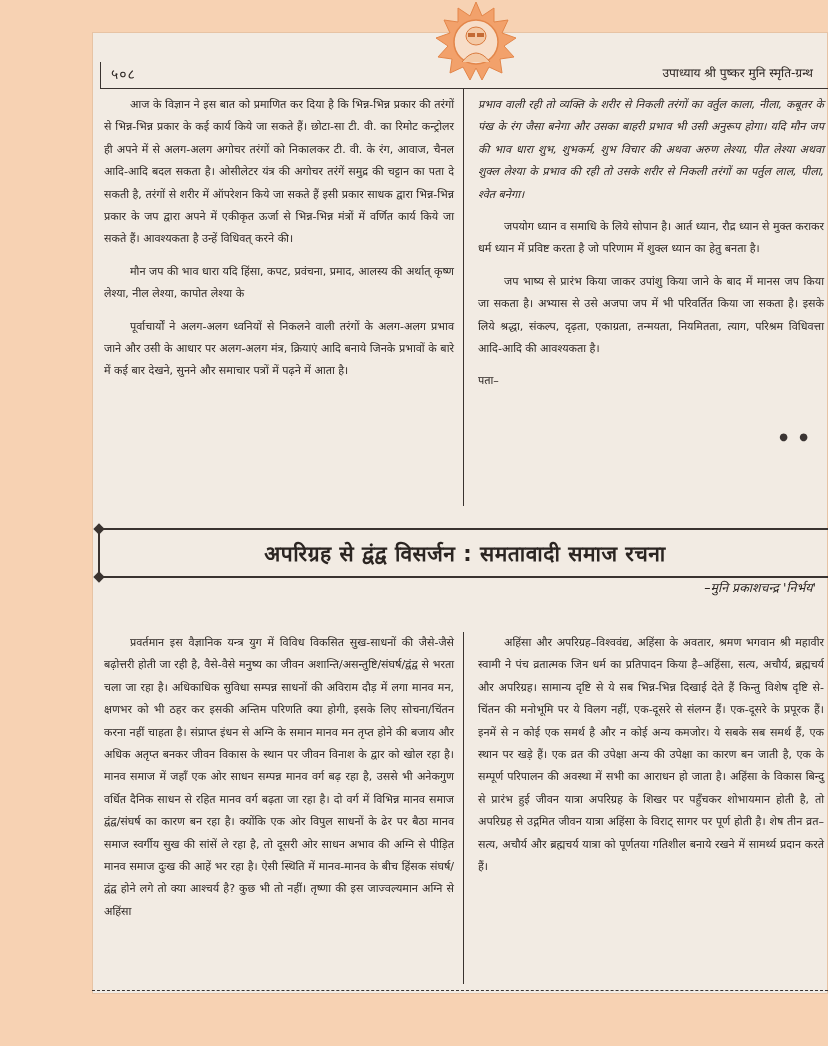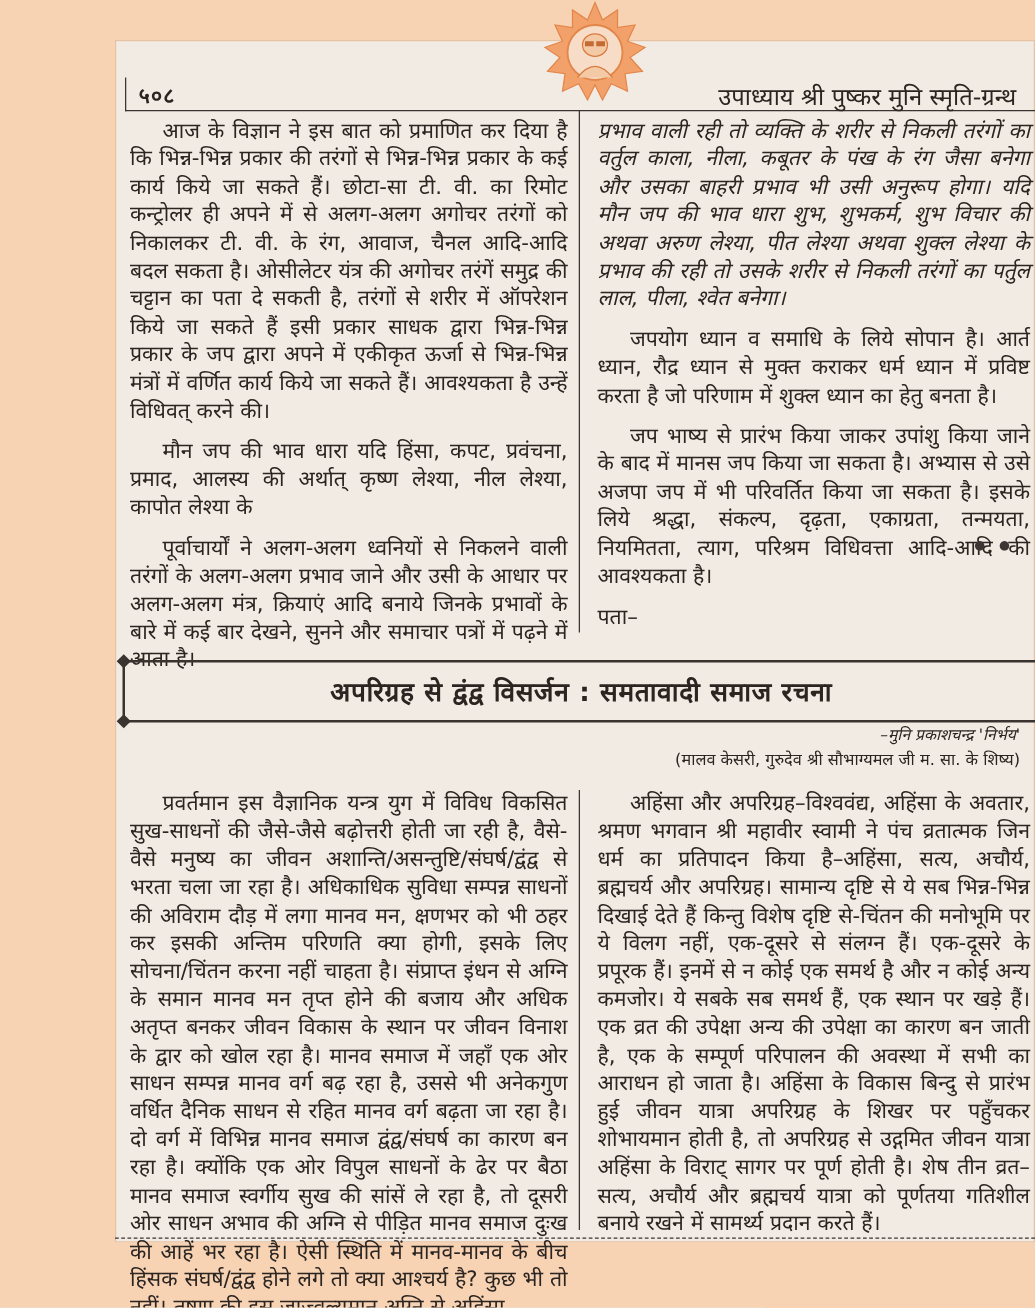--- a/index.html
+++ b/index.html
@@ -38,28 +38,28 @@
     box-shadow: inset 0 0 0 1px #e7c3a4;
   }
   .emblem {
     position: absolute; left: 432px; top: 0; width: 88px; height: 88px;
   }
   .header {
     position: absolute; left: 100px; top: 62px; width: 728px; height: 26px;
     border-left: 1.5px solid #3a3330; border-bottom: 1.5px solid #3a3330;
   }
   .header .pgno {
-    position: absolute; left: 10px; top: 2px; font-size: 17px; letter-spacing: 1px; font-weight: bold;
+    position: absolute; left: 10px; top: 2px; font-size: 14px; letter-spacing: 1px;
   }
   .header .book {
-    position: absolute; right: 16px; top: 2px; font-size: 19px;
+    position: absolute; right: 16px; top: 2px; font-size: 12px;
     font-family: "DejaVu Sans", "Liberation Sans", sans-serif;
   }
   .col {
-    position: absolute; font-size: 17px; line-height: 22.4px;
+    position: absolute; font-size: 11px; line-height: 22.4px;
     text-align: justify; text-align-last: auto;
     font-family: "DejaVu Sans", "Liberation Sans", sans-serif;
   }
   .col p { margin: 0 0 10px 0; text-indent: 26px; }
   .col p.noindent { text-indent: 0; margin-bottom: 0; }
   .vline {
     position: absolute; width: 0; border-left: 1.5px solid #3a3330;
   }
   .title-box {
     position: absolute; left: 98px; top: 528px; width: 730px; height: 46px;
@@ -132,21 +132,20 @@
   <p class="noindent">पता–</p>
 </div>
 <span class="dots">● ●</span>
 
 <div class="title-box">
   <div class="title-text">अपरिग्रह से द्वंद्व विसर्जन : समतावादी समाज रचना</div>
 </div>
 
 <div class="byline">
   <span class="author">–मुनि प्रकाशचन्द्र 'निर्भय'</span>
-  <span class="aff">(मालव केसरी, गुरुदेव श्री सौभाग्यमल जी म. सा. के शिष्य)</span>
 </div>
 
 <div class="col" style="left:104px; top:632px; width:350px;">
   <p>प्रवर्तमान इस वैज्ञानिक यन्त्र युग में विविध विकसित सुख-साधनों की जैसे-जैसे बढ़ोत्तरी होती जा रही है, वैसे-वैसे मनुष्य का जीवन अशान्ति/असन्तुष्टि/संघर्ष/द्वंद्व से भरता चला जा रहा है। अधिकाधिक सुविधा सम्पन्न साधनों की अविराम दौड़ में लगा मानव मन, क्षणभर को भी ठहर कर इसकी अन्तिम परिणति क्या होगी, इसके लिए सोचना/चिंतन करना नहीं चाहता है। संप्राप्त इंधन से अग्नि के समान मानव मन तृप्त होने की बजाय और अधिक अतृप्त बनकर जीवन विकास के स्थान पर जीवन विनाश के द्वार को खोल रहा है। मानव समाज में जहाँ एक ओर साधन सम्पन्न मानव वर्ग बढ़ रहा है, उससे भी अनेकगुण वर्धित दैनिक साधन से रहित मानव वर्ग बढ़ता जा रहा है। दो वर्ग में विभिन्न मानव समाज द्वंद्व/संघर्ष का कारण बन रहा है। क्योंकि एक ओर विपुल साधनों के ढेर पर बैठा मानव समाज स्वर्गीय सुख की सांसें ले रहा है, तो दूसरी ओर साधन अभाव की अग्नि से पीड़ित मानव समाज दुःख की आहें भर रहा है। ऐसी स्थिति में मानव-मानव के बीच हिंसक संघर्ष/द्वंद्व होने लगे तो क्या आश्चर्य है? कुछ भी तो नहीं। तृष्णा की इस जाज्वल्यमान अग्नि से अहिंसा</p>
 </div>
 
 <div class="vline" style="left:463px; top:632px; height:352px;"></div>
 
 <div class="col" style="left:478px; top:632px; width:346px;">
   <p>अहिंसा और अपरिग्रह–विश्ववंद्य, अहिंसा के अवतार, श्रमण भगवान श्री महावीर स्वामी ने पंच व्रतात्मक जिन धर्म का प्रतिपादन किया है–अहिंसा, सत्य, अचौर्य, ब्रह्मचर्य और अपरिग्रह। सामान्य दृष्टि से ये सब भिन्न-भिन्न दिखाई देते हैं किन्तु विशेष दृष्टि से-चिंतन की मनोभूमि पर ये विलग नहीं, एक-दूसरे से संलग्न हैं। एक-दूसरे के प्रपूरक हैं। इनमें से न कोई एक समर्थ है और न कोई अन्य कमजोर। ये सबके सब समर्थ हैं, एक स्थान पर खड़े हैं। एक व्रत की उपेक्षा अन्य की उपेक्षा का कारण बन जाती है, एक के सम्पूर्ण परिपालन की अवस्था में सभी का आराधन हो जाता है। अहिंसा के विकास बिन्दु से प्रारंभ हुई जीवन यात्रा अपरिग्रह के शिखर पर पहुँचकर शोभायमान होती है, तो अपरिग्रह से उद्गमित जीवन यात्रा अहिंसा के विराट् सागर पर पूर्ण होती है। शेष तीन व्रत–सत्य, अचौर्य और ब्रह्मचर्य यात्रा को पूर्णतया गतिशील बनाये रखने में सामर्थ्य प्रदान करते हैं।</p>

